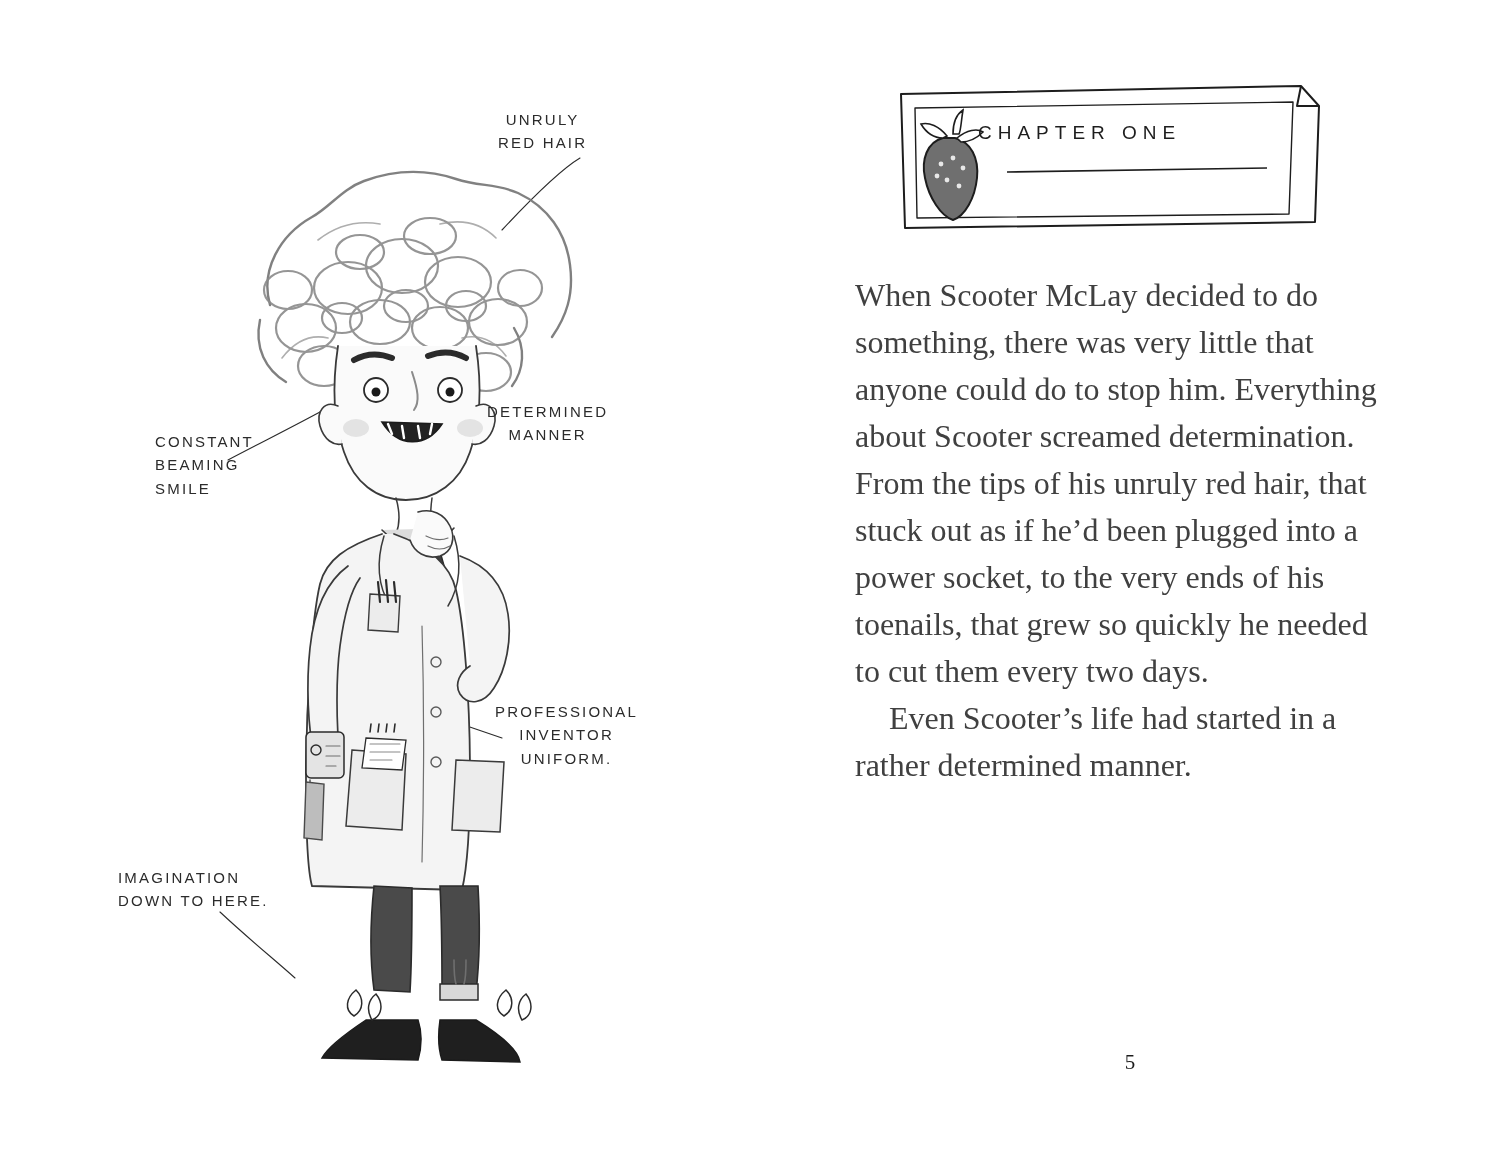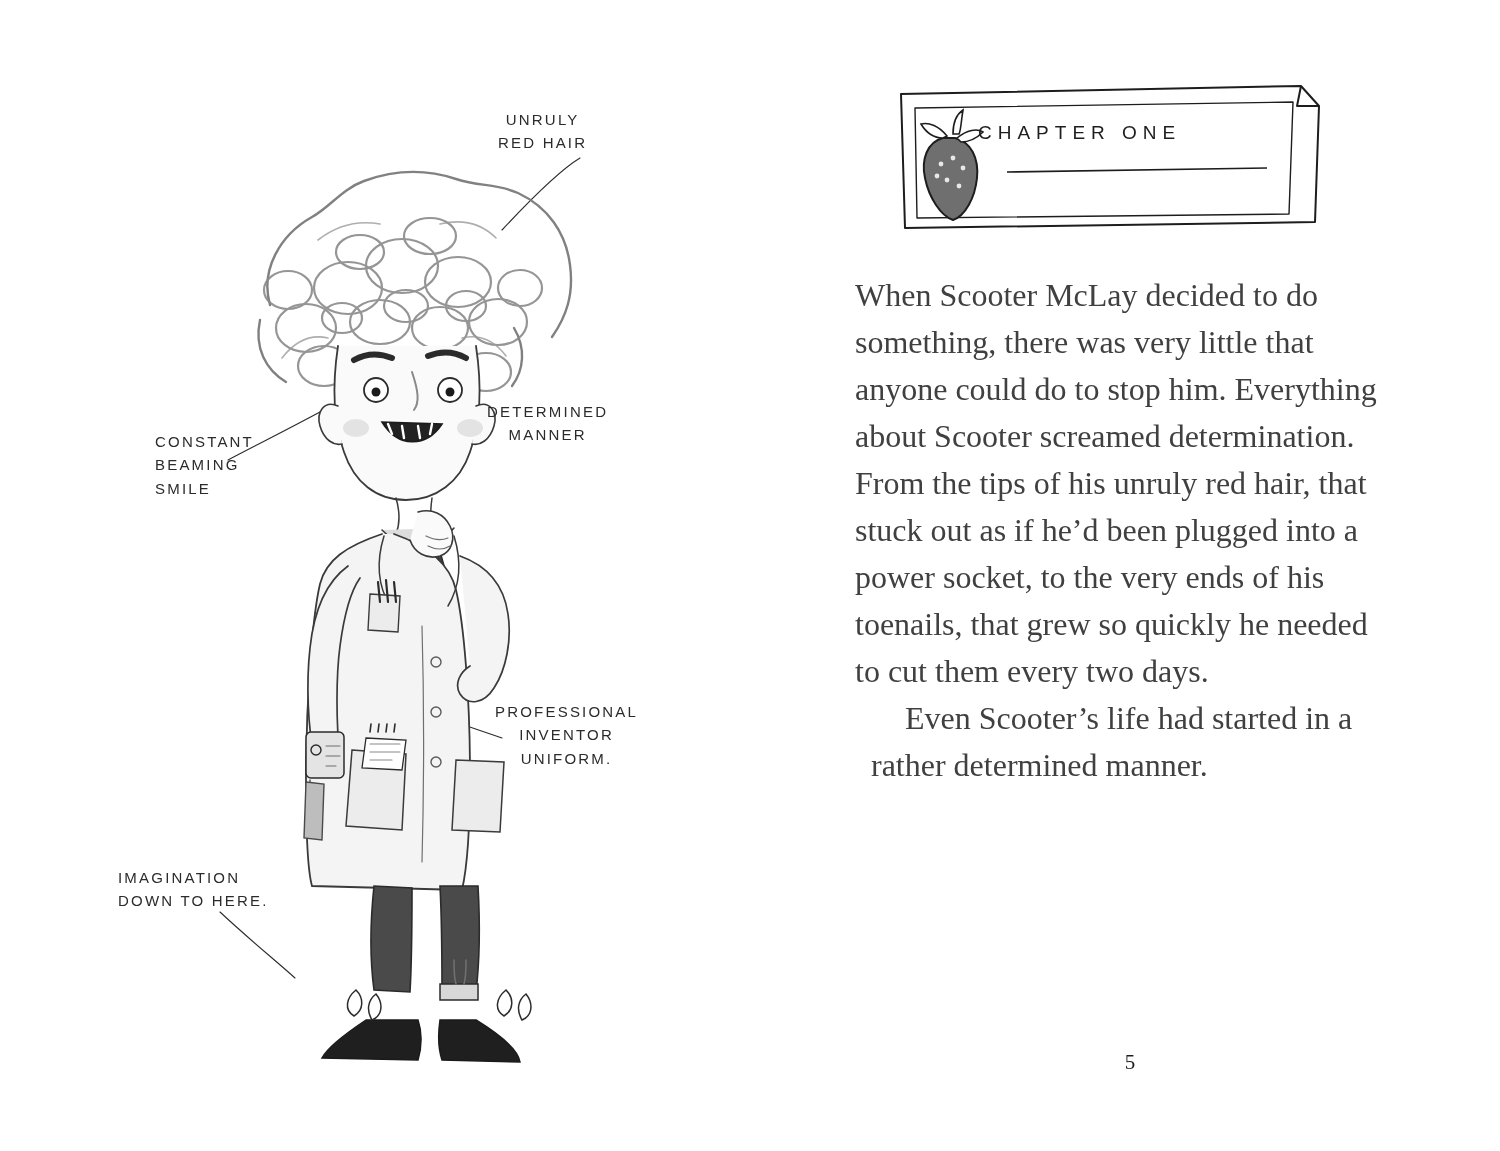--- a/index.html
+++ b/index.html
@@ -71,21 +71,21 @@
   .body-text {
     position: absolute;
     left: 95px; top: 272px;
     width: 545px;
     font-family: "Liberation Serif", serif;
     font-size: 32px;
     line-height: 47px;
     color: #404040;
   }
   .body-text p { margin: 0; }
-  .body-text p.indent { text-indent: 34px; margin-left: 16px; }
+  .body-text p.indent { text-indent: 34px; }
 
   .folio {
     position: absolute;
     left: 0; top: 1050px;
     width: 740px;
     text-align: center;
     font-family: "Liberation Serif", serif;
     font-size: 21px;
     color: #1b1b1b;
   }

